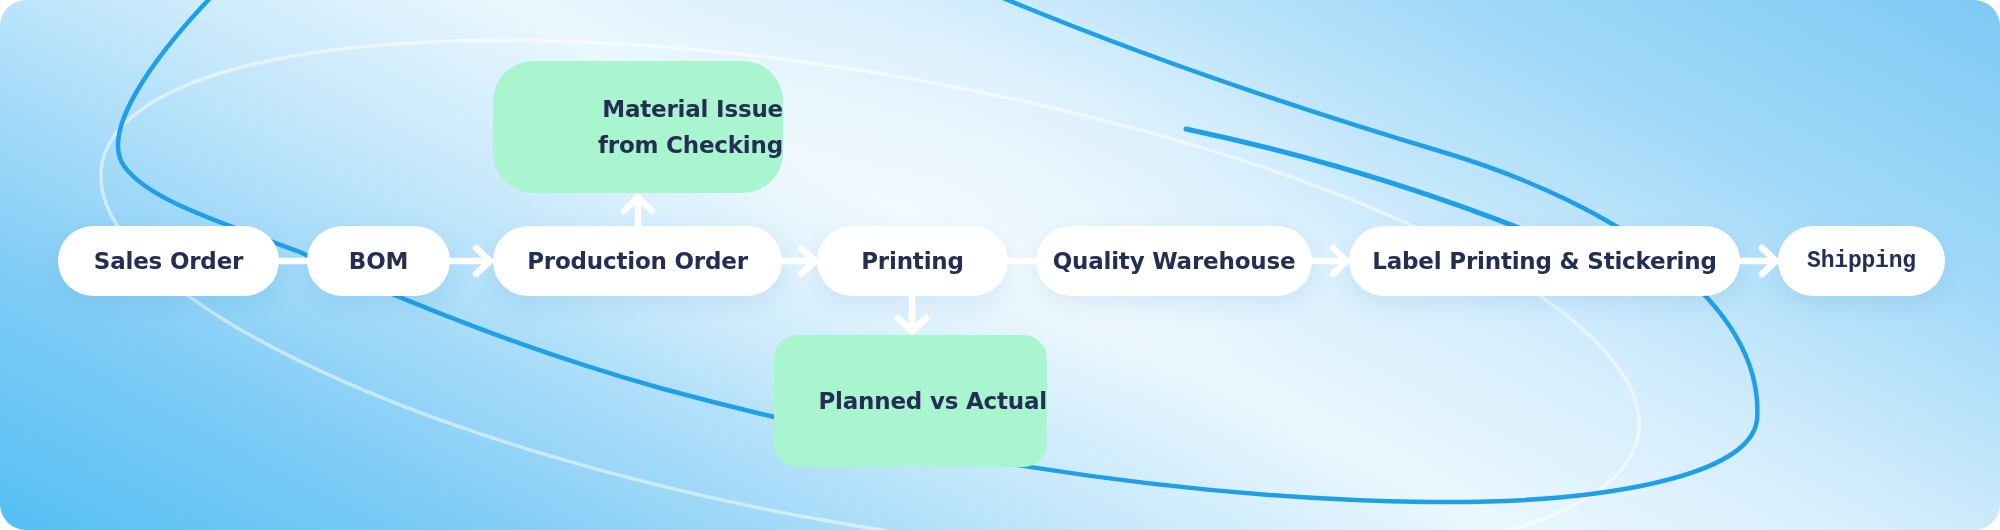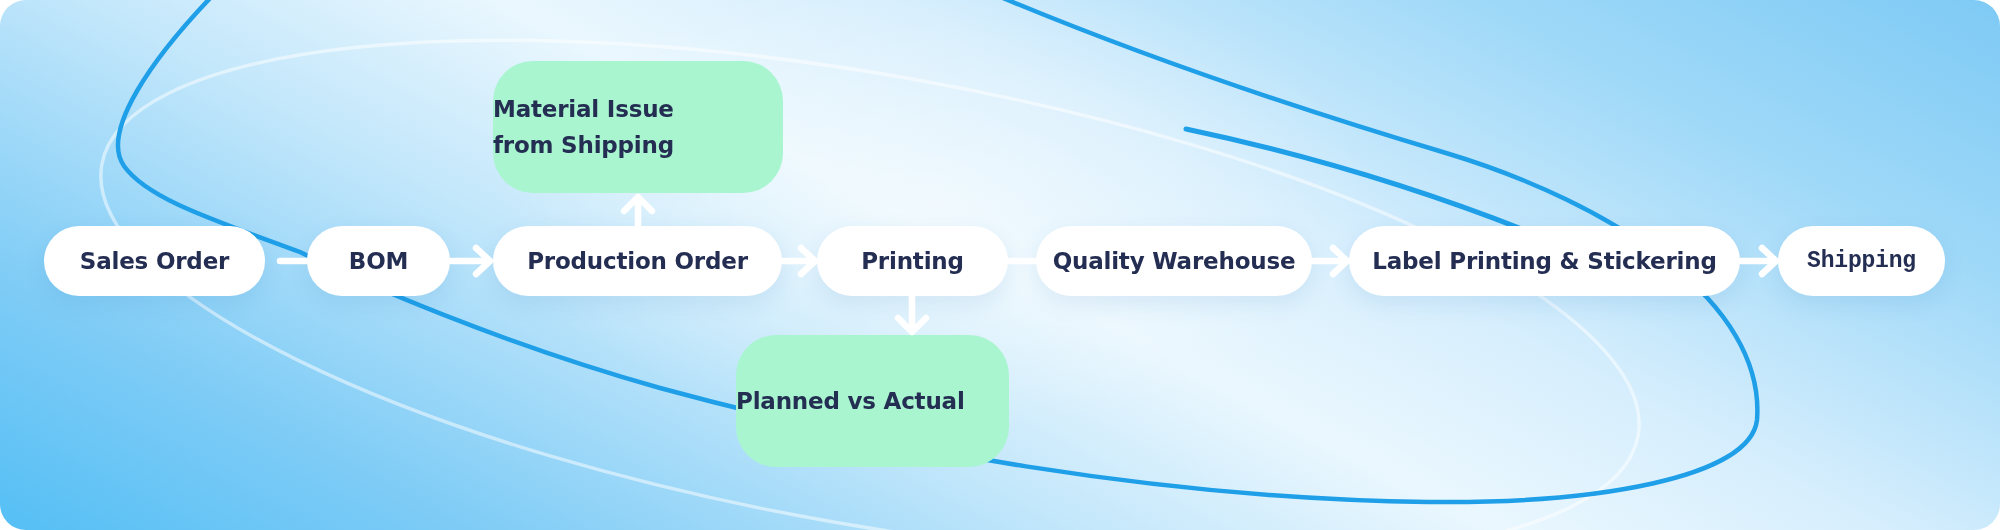--- a/index.html
+++ b/index.html
@@ -28,35 +28,35 @@
     position:absolute;height:70px;border-radius:35px;
     background:var(--pill-bg);
     display:flex;align-items:center;justify-content:center;
     box-shadow:0 8px 22px rgba(30,110,175,0.10);
     color:var(--node-text);
     font-weight:bold;font-size:23px;letter-spacing:-0.2px;white-space:nowrap;
   }
   .callout{
     position:absolute;height:132px;border-radius:40px;
     background:var(--highlight-bg);
-    display:flex;flex-direction:column;align-items:flex-start;justify-content:center;
+    display:flex;flex-direction:column;align-items:flex-end;justify-content:center;
     color:var(--node-text);
     font-weight:bold;font-size:23px;letter-spacing:-0.2px;line-height:36px;
     text-align:center;white-space:nowrap;
   }
   
-  #n-sales   {left:44px;  top:226px; width:221px;}
+  #n-sales   {left:58px;  top:226px; width:221px;}
   #n-bom     {left:307px; top:226px; width:143px;}
   #n-prod    {left:493px; top:226px; width:289px;}
   #n-fin     {left:817px; top:226px; width:191px;}
   #n-qc      {left:1036px;top:226px; width:276px;}
   #n-label   {left:1349px;top:226px; width:391px;}
   #n-ship    {left:1778px;top:226px; width:167px;font-family:Liberation Mono, monospace;}
   #n-material{left:493px; top:61px;  width:290px;}
-  #n-planned {left:736px; top:335px; width:273px;}
+  #n-planned {left:774px; top:335px; width:273px;border-radius:24px;}
 </style>
 </head>
 <body>
 
 <div class="banner">
 
   <svg class="layer" viewBox="0 0 2000 530" aria-hidden="true">
     <ellipse cx="870" cy="300" rx="780" ry="225" transform="rotate(10 870 300)" fill="none" stroke="rgba(255,255,255,0.5)" stroke-width="3.5"></ellipse>
     <path d="M 984,-10 C 1130,52 1302,110 1446,153
              C 1612,203 1766,302 1757,420
@@ -85,21 +85,21 @@
   </div>
   <div class="pill" id="n-label">
     <span>Label Printing &amp; Stickering</span>
   </div>
   <div class="pill" id="n-ship">
     <span>Shipping</span>
   </div>
 
   <div class="callout" id="n-material">
     <span>Material Issue</span>
-    <span>from Shipping</span>
+    <span>from Checking</span>
   </div>
   <div class="callout" id="n-planned">
     <span>Planned vs Actual</span>
   </div>
 
   <svg class="layer" viewBox="0 0 2000 530" aria-hidden="true">
     <g stroke="#ffffff" stroke-width="6.5" stroke-linecap="round" stroke-linejoin="round" fill="none">
 
       <path d="M 280,261 L 306,261"></path>
 

